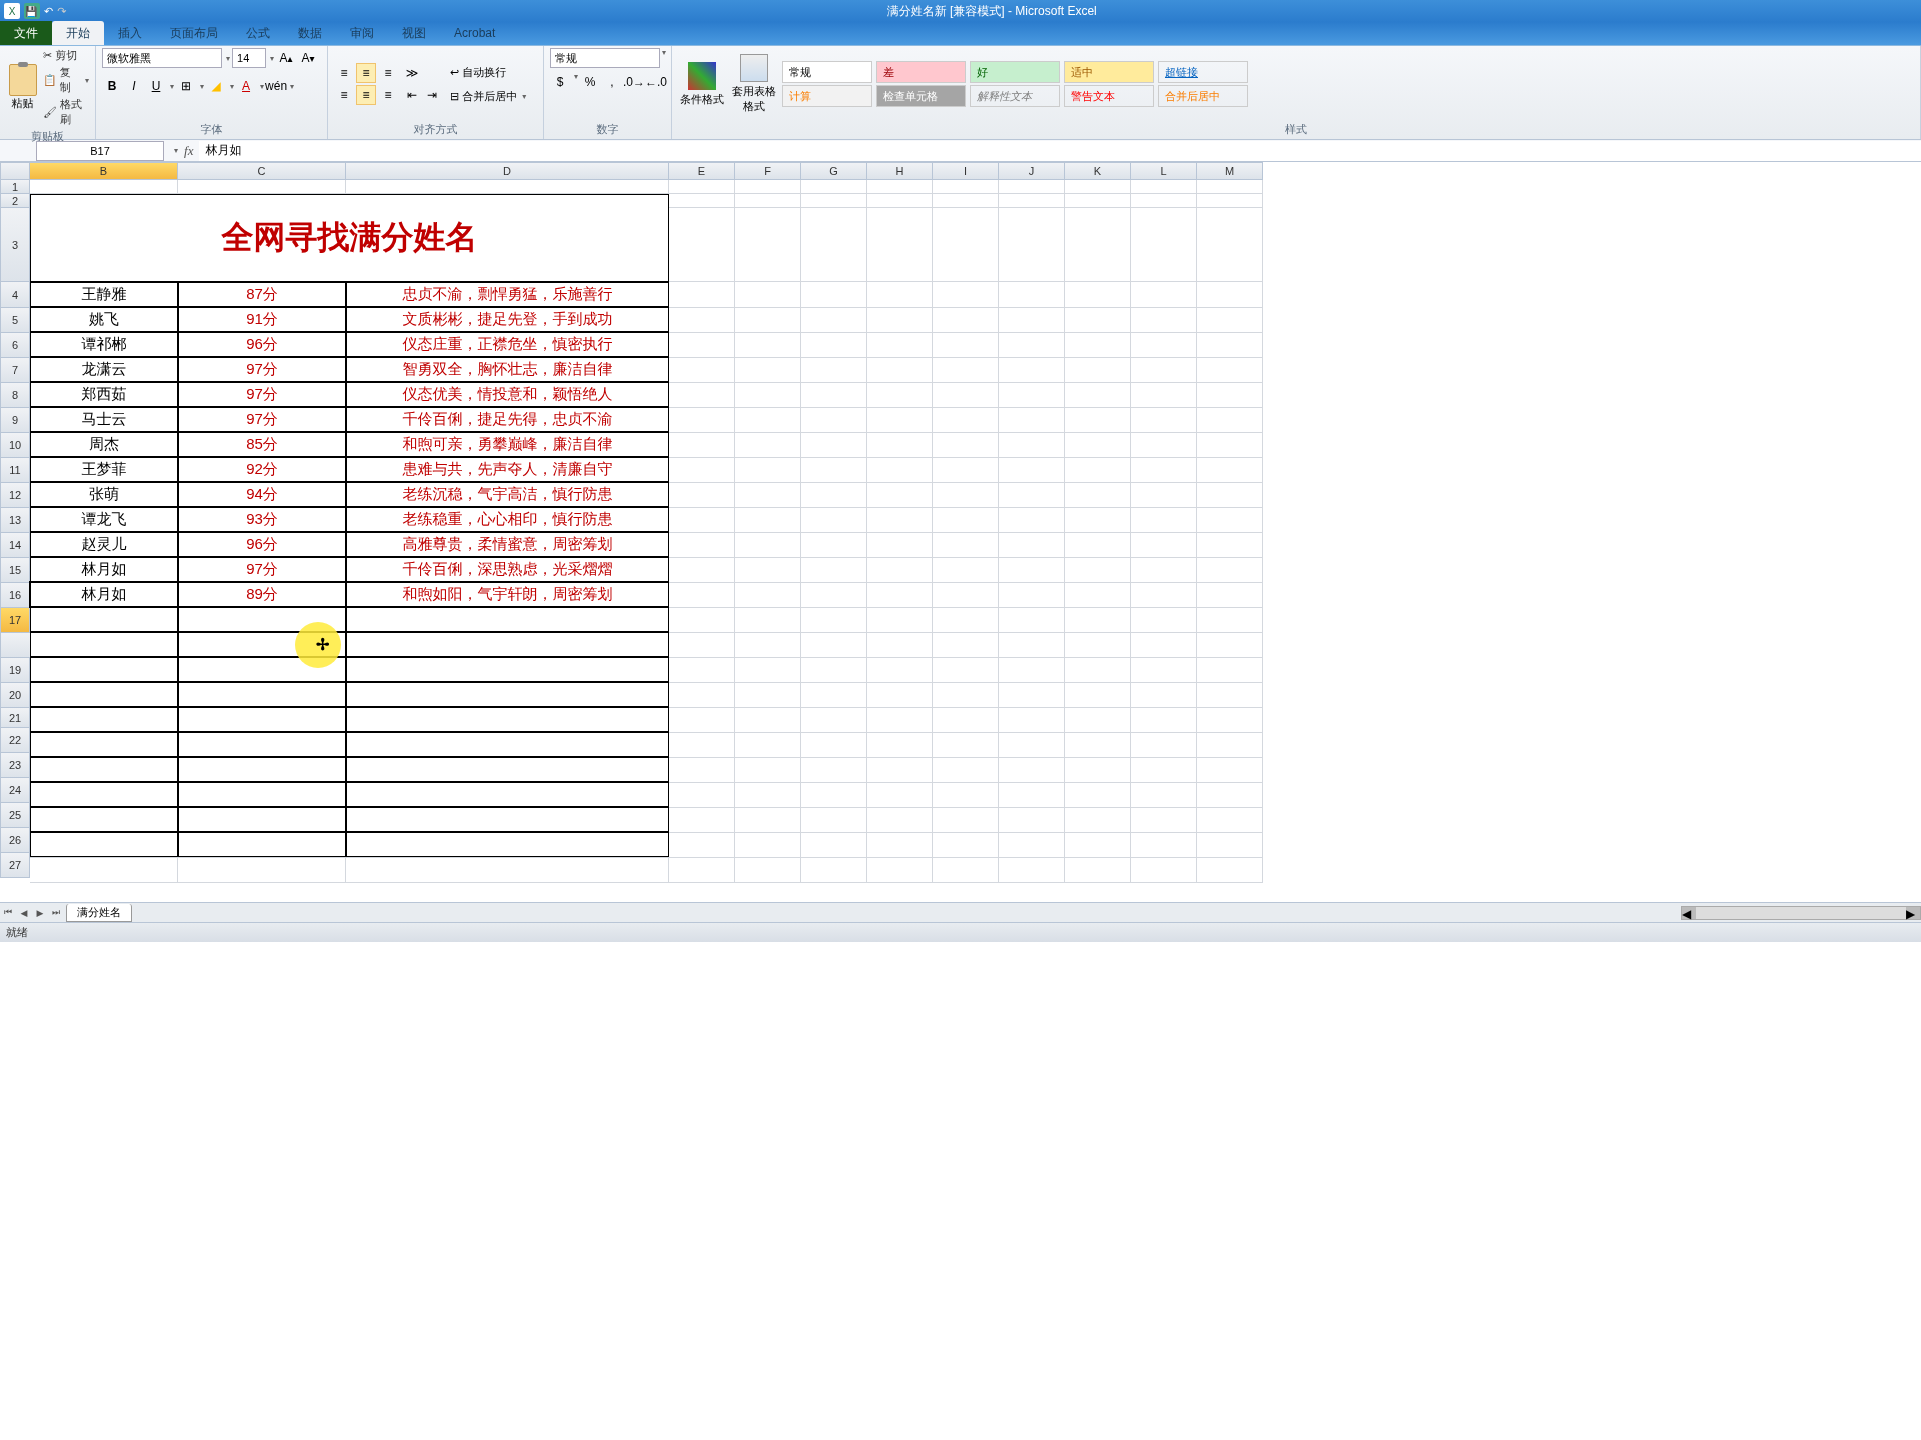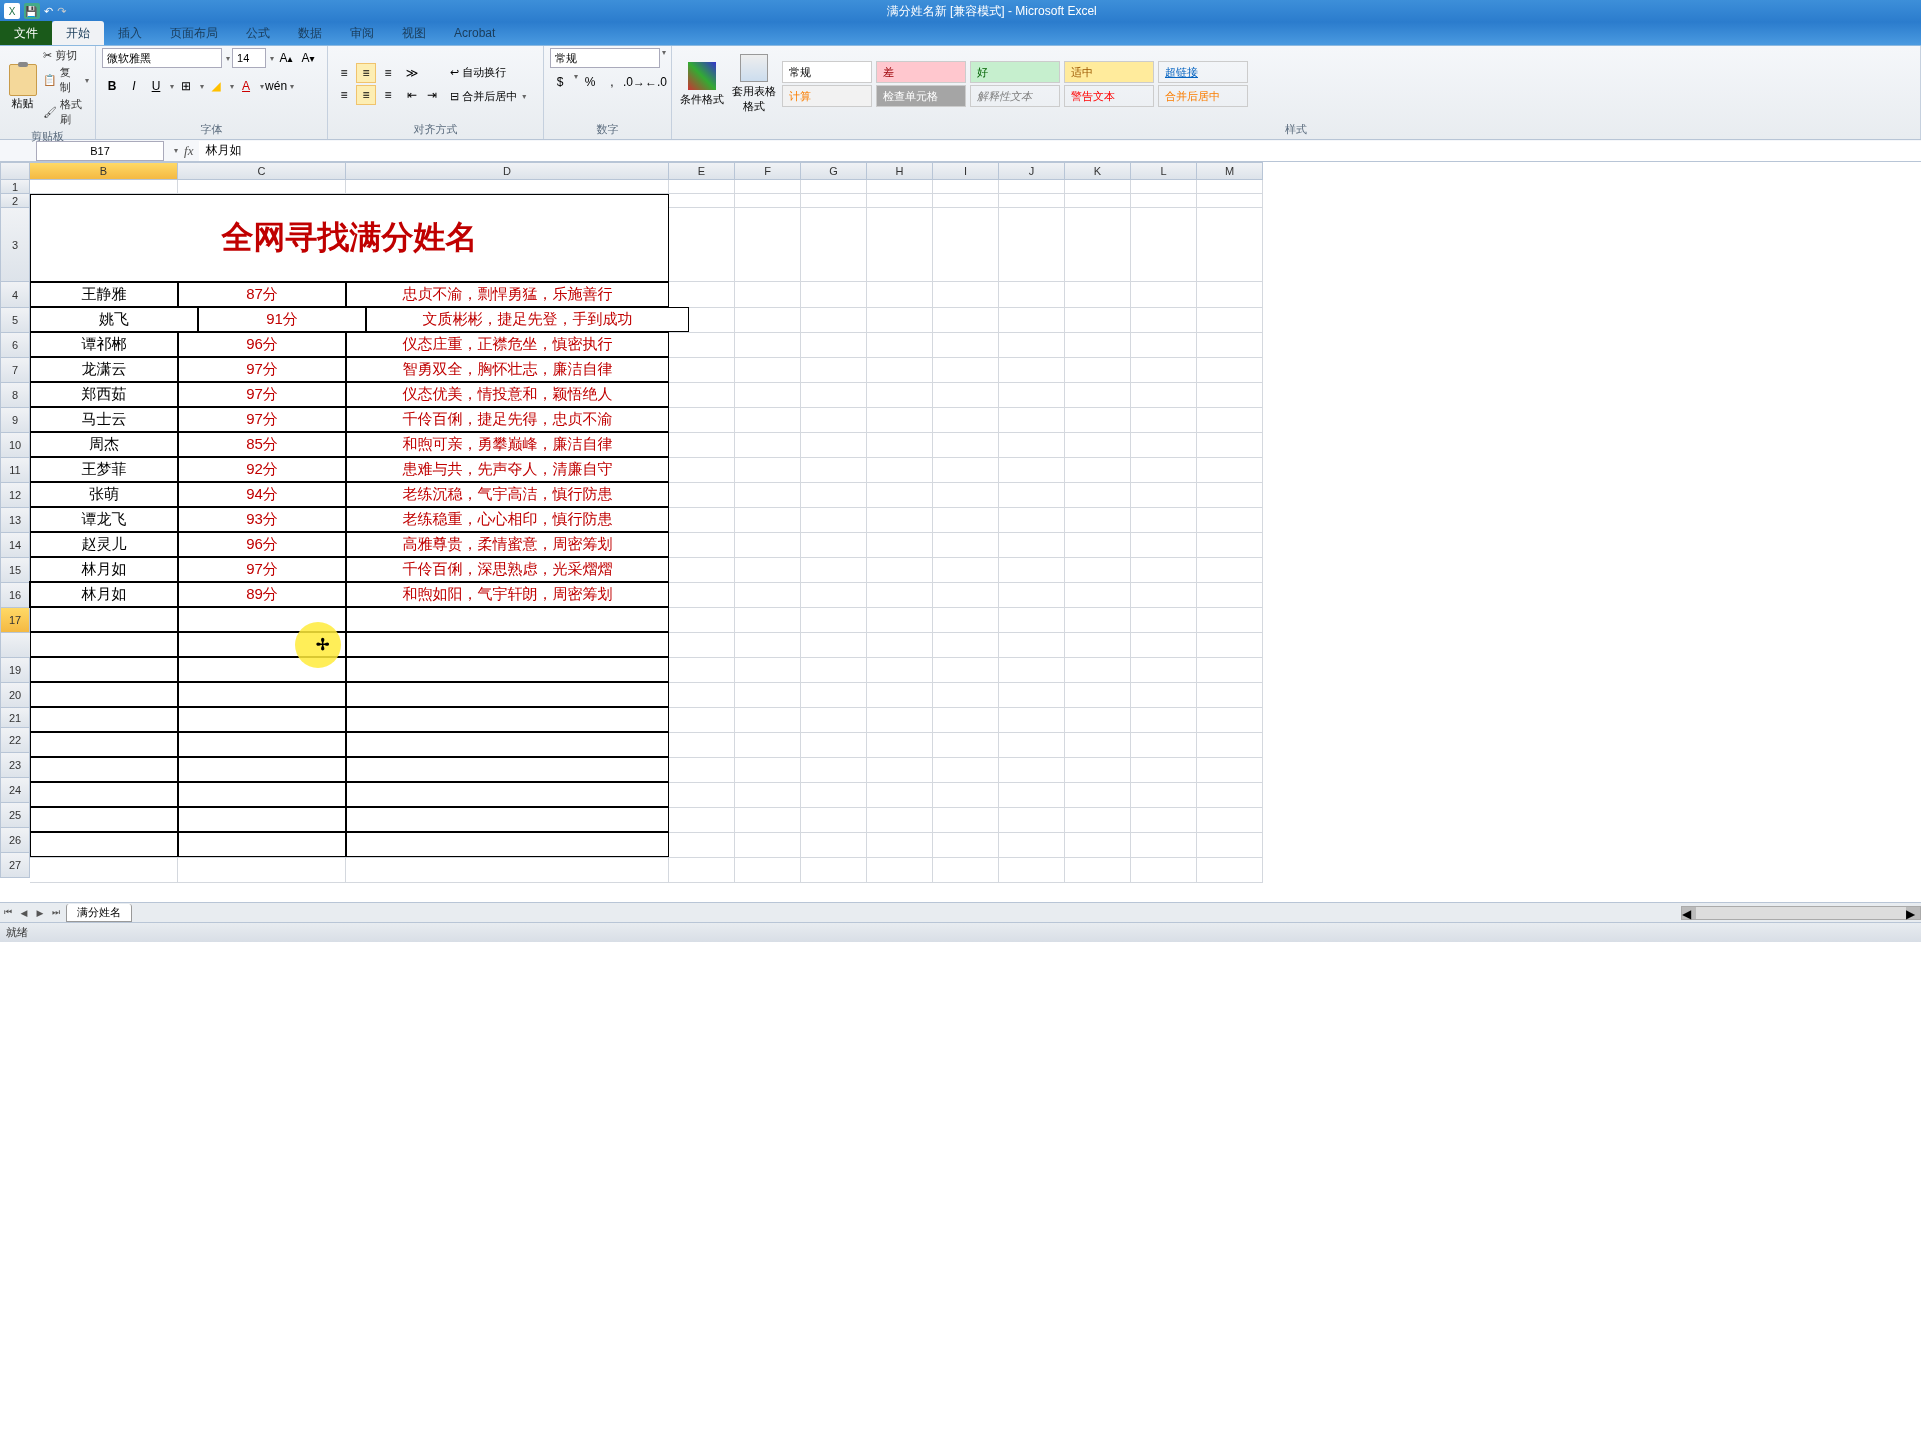--- a/index.html
+++ b/index.html
@@ -696,21 +696,21 @@
 
   <div class="data-table" style="top:32px;left:30px;">
     <div class="title-merged">全网寻找满分姓名</div>
     <div id="data-rows">
         <div style="display: flex;">
           <div class="d-cell name" style="width: 148px;">王静雅</div>
           <div class="d-cell score" style="width: 168px;">87分</div>
           <div class="d-cell msg" style="width: 323px;">忠贞不渝，剽悍勇猛，乐施善行</div>
         </div>
         <div style="display: flex;">
-          <div class="d-cell name" style="width: 168px;">姚飞</div>
+          <div class="d-cell name" style="width: 148px;">姚飞</div>
           <div class="d-cell score" style="width: 168px;">91分</div>
           <div class="d-cell msg" style="width: 323px;">文质彬彬，捷足先登，手到成功</div>
         </div>
         <div style="display: flex;">
           <div class="d-cell name" style="width: 148px;">谭祁郴</div>
           <div class="d-cell score" style="width: 168px;">96分</div>
           <div class="d-cell msg" style="width: 323px;">仪态庄重，正襟危坐，慎密执行</div>
         </div>
         <div style="display: flex;">
           <div class="d-cell name" style="width: 148px;">龙潇云</div>

